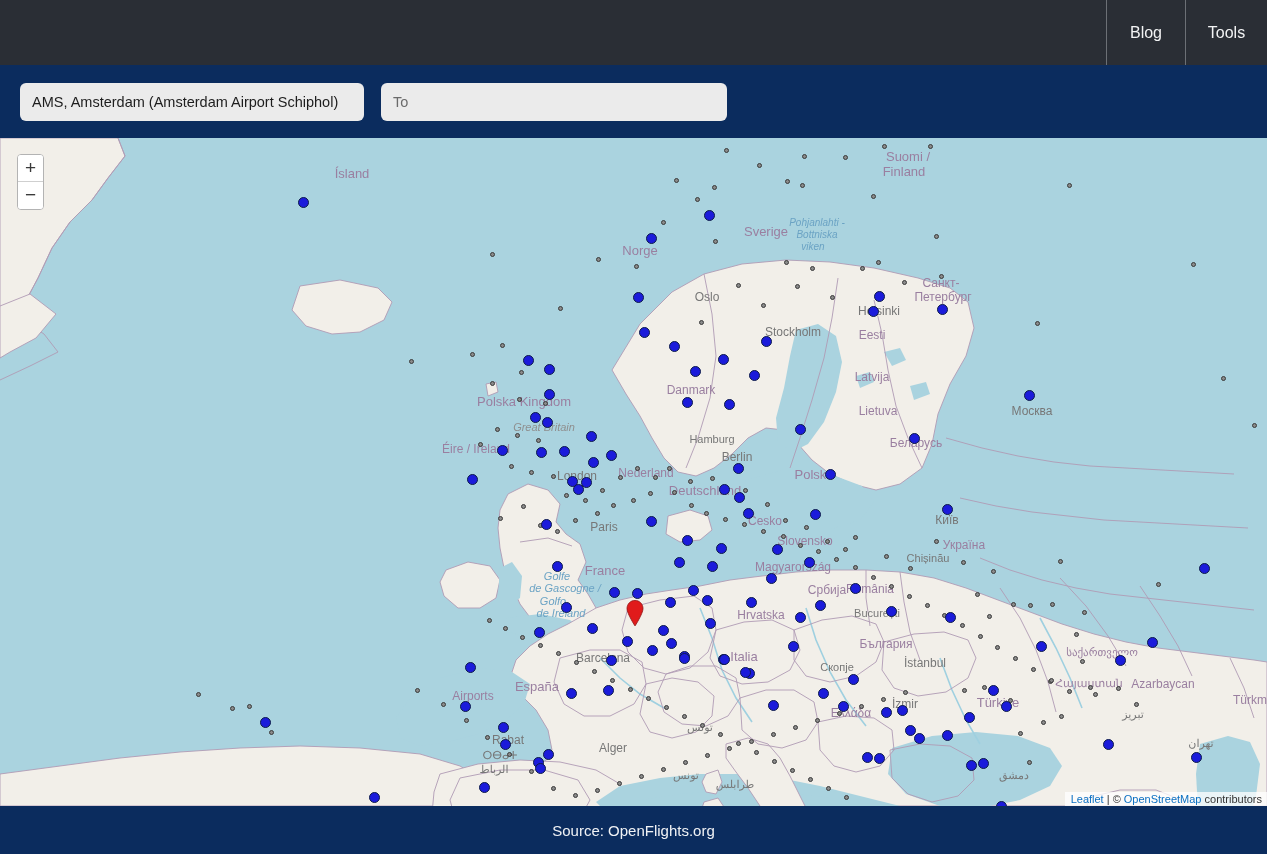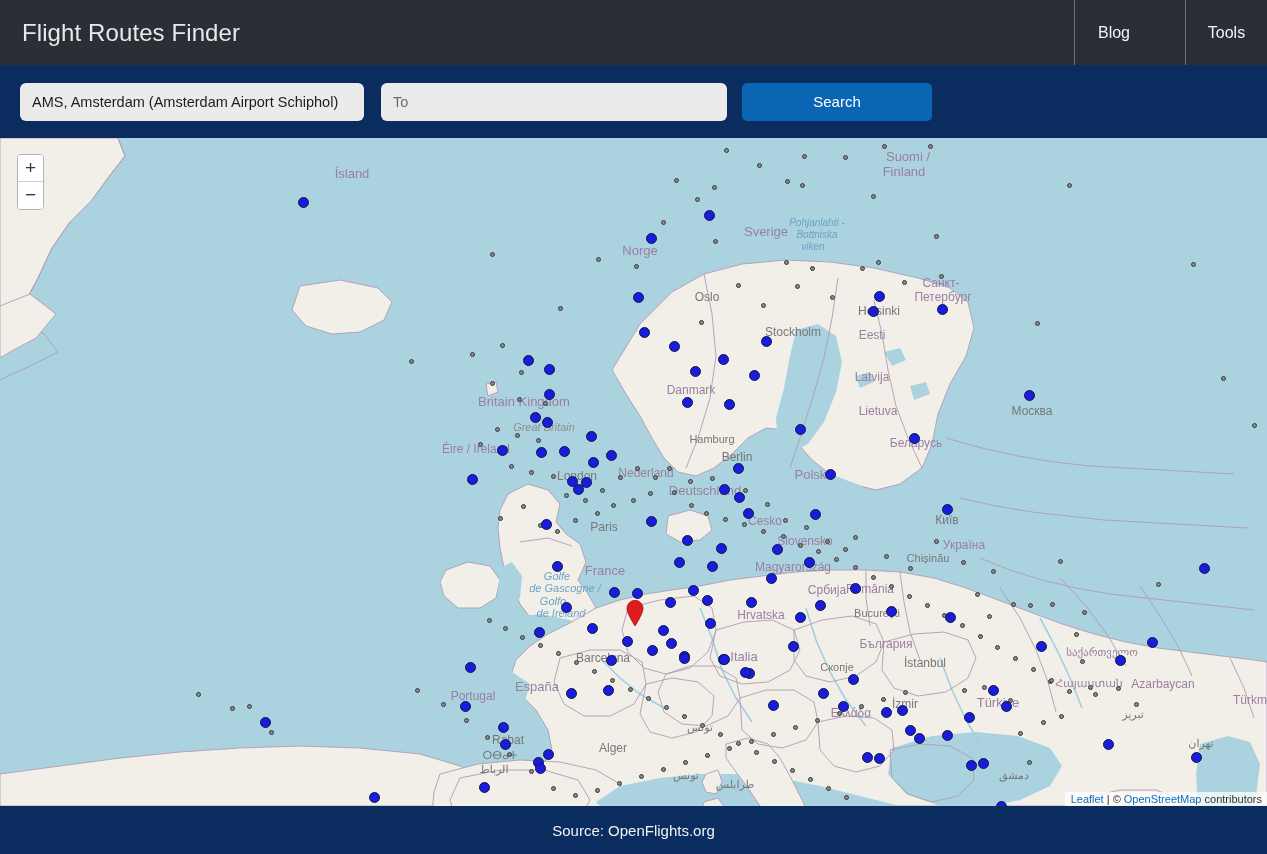--- a/index.html
+++ b/index.html
@@ -27,21 +27,21 @@
     white-space: nowrap;
   }
   #nav-spacer { flex: 1 1 auto; }
   .nav-cell {
     display: flex; align-items: center; justify-content: center;
     color: #f2f3f4; font-size: 16px;
     padding: 0 20px; white-space: nowrap;
     text-decoration: none; cursor: pointer;
   }
   #nav-wip { font-weight: bold; font-size: 16.5px; letter-spacing: .4px; padding: 0 26px; }
-  .nav-cell.bordered { border-left: 1px solid #6c7076; margin-left: 32px; }
+  .nav-cell.bordered { border-left: 1px solid #6c7076; }
   #nav-blog { width: 79px; padding: 0; }
   #nav-tools { width: 82px; padding: 0; }
 
   
   #searchbar {
     position: absolute; top: 65px; left: 0;
     width: 1267px; height: 73px;
     background: #0b2c5e;
     display: flex; align-items: center;
   }
@@ -153,30 +153,28 @@
     width: 1267px; height: 48px;
     background: #0b2c5e; color: #f0f2f5;
     display: flex; align-items: center; justify-content: center;
     font-size: 15px;
   }
 </style>
 </head>
 <body>
 
 <div id="navbar">
-  <div id="brand-title">Flight Routes Finder</div>
   <div id="nav-spacer"></div>
   <a class="nav-cell bordered" id="nav-blog">Blog</a>
   <a class="nav-cell bordered" id="nav-tools">Tools</a>
 </div>
 
 <div id="searchbar">
   <input class="field" id="from-field" type="text" value="AMS, Amsterdam (Amsterdam Airport Schiphol)" style="">
   <input class="field" id="to-field" type="text" placeholder="To" style="">
-  <button id="search-button">Search</button>
 </div>
 
 <div id="map">
 
   <svg id="map-canvas" viewBox="0 0 1267 668" preserveAspectRatio="none">
     <defs>
       <style>
         .land   { fill:#f2efe9; stroke:#b09bb4; stroke-width:.9; }
         .water  { fill:#aad3df; }
         .river  { fill:none; stroke:#9fd0e0; stroke-width:1.6; }
@@ -339,21 +337,21 @@
       <div style="position: absolute; white-space: nowrap; transform: translate(-50%, -50%); left: 879px; top: 173px; font-size: 12px; color: rgb(119, 119, 119); font-style: normal; font-family: &quot;Liberation Sans&quot;, sans-serif;">Helsinki</div>
       <div style="position: absolute; white-space: nowrap; transform: translate(-50%, -50%); left: 793px; top: 194px; font-size: 12px; color: rgb(119, 119, 119); font-style: normal; font-family: &quot;Liberation Sans&quot;, sans-serif;">Stockholm</div>
       <div style="position: absolute; white-space: nowrap; transform: translate(-50%, -50%); left: 872px; top: 197px; font-size: 12px; color: rgb(154, 127, 160); font-style: normal; font-family: &quot;Liberation Sans&quot;, sans-serif;">Eesti</div>
       <div style="position: absolute; white-space: nowrap; transform: translate(-50%, -50%); left: 941px; top: 145px; font-size: 12px; color: rgb(154, 127, 160); font-style: normal; font-family: &quot;Liberation Sans&quot;, sans-serif;">Санкт-</div>
       <div style="position: absolute; white-space: nowrap; transform: translate(-50%, -50%); left: 943px; top: 159px; font-size: 12px; color: rgb(154, 127, 160); font-style: normal; font-family: &quot;Liberation Sans&quot;, sans-serif;">Петербург</div>
       <div style="position: absolute; white-space: nowrap; transform: translate(-50%, -50%); left: 691px; top: 252px; font-size: 12px; color: rgb(154, 127, 160); font-style: normal; font-family: &quot;Liberation Sans&quot;, sans-serif;">Danmark</div>
       <div style="position: absolute; white-space: nowrap; transform: translate(-50%, -50%); left: 872px; top: 239px; font-size: 12px; color: rgb(154, 127, 160); font-style: normal; font-family: &quot;Liberation Sans&quot;, sans-serif;">Latvija</div>
       <div style="position: absolute; white-space: nowrap; transform: translate(-50%, -50%); left: 878px; top: 273px; font-size: 12px; color: rgb(154, 127, 160); font-style: normal; font-family: &quot;Liberation Sans&quot;, sans-serif;">Lietuva</div>
       <div style="position: absolute; white-space: nowrap; transform: translate(-50%, -50%); left: 916px; top: 305px; font-size: 12px; color: rgb(154, 127, 160); font-style: normal; font-family: &quot;Liberation Sans&quot;, sans-serif;">Беларусь</div>
       <div style="position: absolute; white-space: nowrap; transform: translate(-50%, -50%); left: 1032px; top: 273px; font-size: 12px; color: rgb(119, 119, 119); font-style: normal; font-family: &quot;Liberation Sans&quot;, sans-serif;">Москва</div>
-      <div style="position: absolute; white-space: nowrap; transform: translate(-50%, -50%); left: 524px; top: 263px; font-size: 13px; color: rgb(154, 127, 160); font-style: normal; font-family: &quot;Liberation Sans&quot;, sans-serif;">Britain Kingdom</div>
+      <div style="position: absolute; white-space: nowrap; transform: translate(-50%, -50%); left: 524px; top: 263px; font-size: 13px; color: rgb(154, 127, 160); font-style: normal; font-family: &quot;Liberation Sans&quot;, sans-serif;">Polska Kingdom</div>
       <div style="position: absolute; white-space: nowrap; transform: translate(-50%, -50%); left: 544px; top: 289px; font-size: 11px; color: rgb(143, 143, 143); font-style: italic; font-family: &quot;Liberation Sans&quot;, sans-serif;">Great Britain</div>
       <div style="position: absolute; white-space: nowrap; transform: translate(-50%, -50%); left: 476px; top: 311px; font-size: 12px; color: rgb(154, 127, 160); font-style: normal; font-family: &quot;Liberation Sans&quot;, sans-serif;">Éire / Ireland</div>
       <div style="position: absolute; white-space: nowrap; transform: translate(-50%, -50%); left: 712px; top: 301px; font-size: 11px; color: rgb(119, 119, 119); font-style: normal; font-family: &quot;Liberation Sans&quot;, sans-serif;">Hamburg</div>
       <div style="position: absolute; white-space: nowrap; transform: translate(-50%, -50%); left: 737px; top: 319px; font-size: 12px; color: rgb(119, 119, 119); font-style: normal; font-family: &quot;Liberation Sans&quot;, sans-serif;">Berlin</div>
       <div style="position: absolute; white-space: nowrap; transform: translate(-50%, -50%); left: 577px; top: 338px; font-size: 12px; color: rgb(119, 119, 119); font-style: normal; font-family: &quot;Liberation Sans&quot;, sans-serif;">London</div>
       <div style="position: absolute; white-space: nowrap; transform: translate(-50%, -50%); left: 646px; top: 335px; font-size: 12px; color: rgb(154, 127, 160); font-style: normal; font-family: &quot;Liberation Sans&quot;, sans-serif;">Nederland</div>
       <div style="position: absolute; white-space: nowrap; transform: translate(-50%, -50%); left: 705px; top: 352px; font-size: 13px; color: rgb(154, 127, 160); font-style: normal; font-family: &quot;Liberation Sans&quot;, sans-serif;">Deutschland</div>
       <div style="position: absolute; white-space: nowrap; transform: translate(-50%, -50%); left: 814px; top: 336px; font-size: 13px; color: rgb(154, 127, 160); font-style: normal; font-family: &quot;Liberation Sans&quot;, sans-serif;">Polska</div>
       <div style="position: absolute; white-space: nowrap; transform: translate(-50%, -50%); left: 947px; top: 382px; font-size: 12px; color: rgb(119, 119, 119); font-style: normal; font-family: &quot;Liberation Sans&quot;, sans-serif;">Київ</div>
       <div style="position: absolute; white-space: nowrap; transform: translate(-50%, -50%); left: 964px; top: 407px; font-size: 12px; color: rgb(154, 127, 160); font-style: normal; font-family: &quot;Liberation Sans&quot;, sans-serif;">Україна</div>
@@ -367,21 +365,21 @@
       <div style="position: absolute; white-space: nowrap; transform: translate(-50%, -50%); left: 565px; top: 450px; font-size: 11px; color: rgb(107, 163, 196); font-style: italic; font-family: &quot;Liberation Sans&quot;, sans-serif;">de Gascogne /</div>
       <div style="position: absolute; white-space: nowrap; transform: translate(-50%, -50%); left: 553px; top: 463px; font-size: 11px; color: rgb(107, 163, 196); font-style: italic; font-family: &quot;Liberation Sans&quot;, sans-serif;">Golfo</div>
       <div style="position: absolute; white-space: nowrap; transform: translate(-50%, -50%); left: 561px; top: 475px; font-size: 11px; color: rgb(107, 163, 196); font-style: italic; font-family: &quot;Liberation Sans&quot;, sans-serif;">de Ireland</div>
       <div style="position: absolute; white-space: nowrap; transform: translate(-50%, -50%); left: 761px; top: 477px; font-size: 12px; color: rgb(154, 127, 160); font-style: normal; font-family: &quot;Liberation Sans&quot;, sans-serif;">Hrvatska</div>
       <div style="position: absolute; white-space: nowrap; transform: translate(-50%, -50%); left: 827px; top: 452px; font-size: 12px; color: rgb(154, 127, 160); font-style: normal; font-family: &quot;Liberation Sans&quot;, sans-serif;">Србија</div>
       <div style="position: absolute; white-space: nowrap; transform: translate(-50%, -50%); left: 870px; top: 451px; font-size: 12px; color: rgb(154, 127, 160); font-style: normal; font-family: &quot;Liberation Sans&quot;, sans-serif;">România</div>
       <div style="position: absolute; white-space: nowrap; transform: translate(-50%, -50%); left: 877px; top: 475px; font-size: 11px; color: rgb(119, 119, 119); font-style: normal; font-family: &quot;Liberation Sans&quot;, sans-serif;">București</div>
       <div style="position: absolute; white-space: nowrap; transform: translate(-50%, -50%); left: 886px; top: 506px; font-size: 12px; color: rgb(154, 127, 160); font-style: normal; font-family: &quot;Liberation Sans&quot;, sans-serif;">България</div>
       <div style="position: absolute; white-space: nowrap; transform: translate(-50%, -50%); left: 744px; top: 518px; font-size: 13px; color: rgb(154, 127, 160); font-style: normal; font-family: &quot;Liberation Sans&quot;, sans-serif;">Italia</div>
       <div style="position: absolute; white-space: nowrap; transform: translate(-50%, -50%); left: 603px; top: 520px; font-size: 12px; color: rgb(119, 119, 119); font-style: normal; font-family: &quot;Liberation Sans&quot;, sans-serif;">Barcelona</div>
-      <div style="position: absolute; white-space: nowrap; transform: translate(-50%, -50%); left: 473px; top: 558px; font-size: 12px; color: rgb(154, 127, 160); font-style: normal; font-family: &quot;Liberation Sans&quot;, sans-serif;">Portugal</div>
+      <div style="position: absolute; white-space: nowrap; transform: translate(-50%, -50%); left: 473px; top: 558px; font-size: 12px; color: rgb(154, 127, 160); font-style: normal; font-family: &quot;Liberation Sans&quot;, sans-serif;">Airports</div>
       <div style="position: absolute; white-space: nowrap; transform: translate(-50%, -50%); left: 537px; top: 548px; font-size: 13px; color: rgb(154, 127, 160); font-style: normal; font-family: &quot;Liberation Sans&quot;, sans-serif;">España</div>
       <div style="position: absolute; white-space: nowrap; transform: translate(-50%, -50%); left: 925px; top: 525px; font-size: 12px; color: rgb(119, 119, 119); font-style: normal; font-family: &quot;Liberation Sans&quot;, sans-serif;">İstanbul</div>
       <div style="position: absolute; white-space: nowrap; transform: translate(-50%, -50%); left: 837px; top: 529px; font-size: 11px; color: rgb(119, 119, 119); font-style: normal; font-family: &quot;Liberation Sans&quot;, sans-serif;">Скопје</div>
       <div style="position: absolute; white-space: nowrap; transform: translate(-50%, -50%); left: 851px; top: 575px; font-size: 12px; color: rgb(154, 127, 160); font-style: normal; font-family: &quot;Liberation Sans&quot;, sans-serif;">Ελλάδα</div>
       <div style="position: absolute; white-space: nowrap; transform: translate(-50%, -50%); left: 905px; top: 566px; font-size: 12px; color: rgb(119, 119, 119); font-style: normal; font-family: &quot;Liberation Sans&quot;, sans-serif;">İzmir</div>
       <div style="position: absolute; white-space: nowrap; transform: translate(-50%, -50%); left: 998px; top: 564px; font-size: 13px; color: rgb(154, 127, 160); font-style: normal; font-family: &quot;Liberation Sans&quot;, sans-serif;">Türkiye</div>
       <div style="position: absolute; white-space: nowrap; transform: translate(-50%, -50%); left: 1102px; top: 514px; font-size: 11px; color: rgb(154, 127, 160); font-style: normal; font-family: &quot;Liberation Sans&quot;, sans-serif;">საქართველო</div>
       <div style="position: absolute; white-space: nowrap; transform: translate(-50%, -50%); left: 1089px; top: 545px; font-size: 11px; color: rgb(154, 127, 160); font-style: normal; font-family: &quot;Liberation Sans&quot;, sans-serif;">Հայաստան</div>
       <div style="position: absolute; white-space: nowrap; transform: translate(-50%, -50%); left: 1163px; top: 546px; font-size: 12px; color: rgb(154, 127, 160); font-style: normal; font-family: &quot;Liberation Sans&quot;, sans-serif;">Azarbaycan</div>
       <div style="position: absolute; white-space: nowrap; transform: translate(-50%, -50%); left: 1133px; top: 576px; font-size: 11px; color: rgb(119, 119, 119); font-style: normal; font-family: &quot;Liberation Sans&quot;, sans-serif;">تبريز</div>

